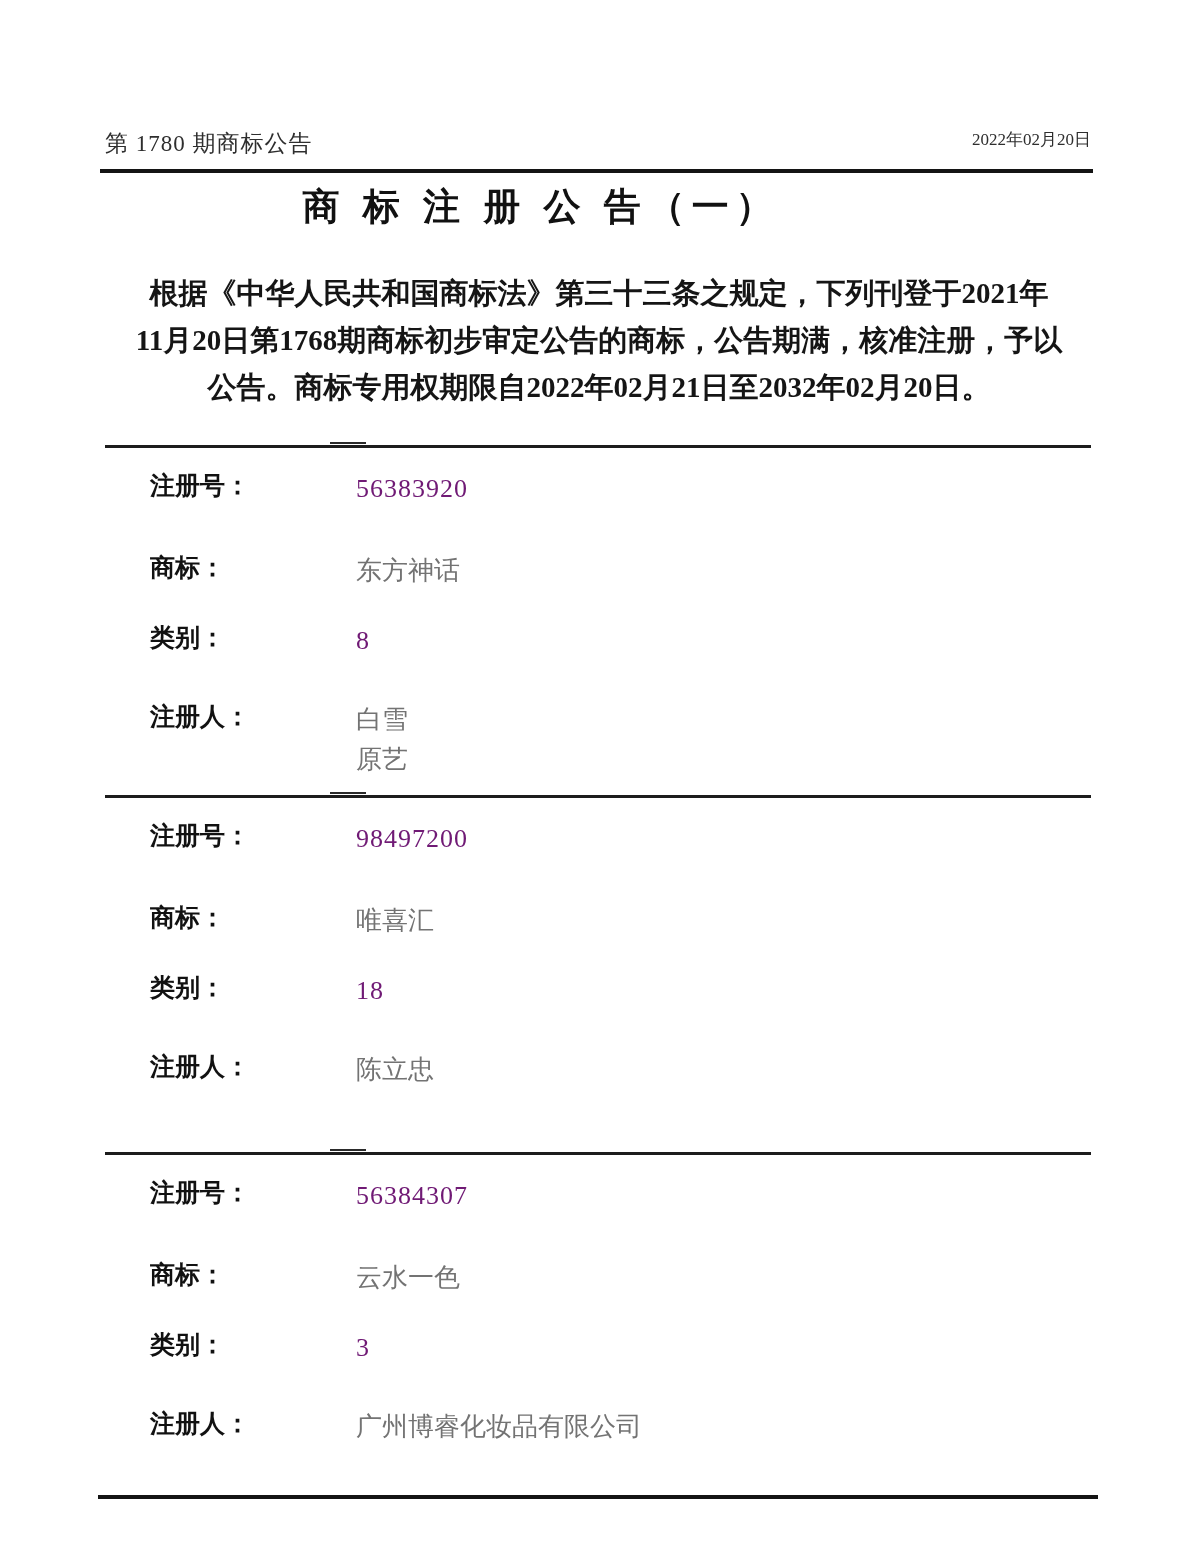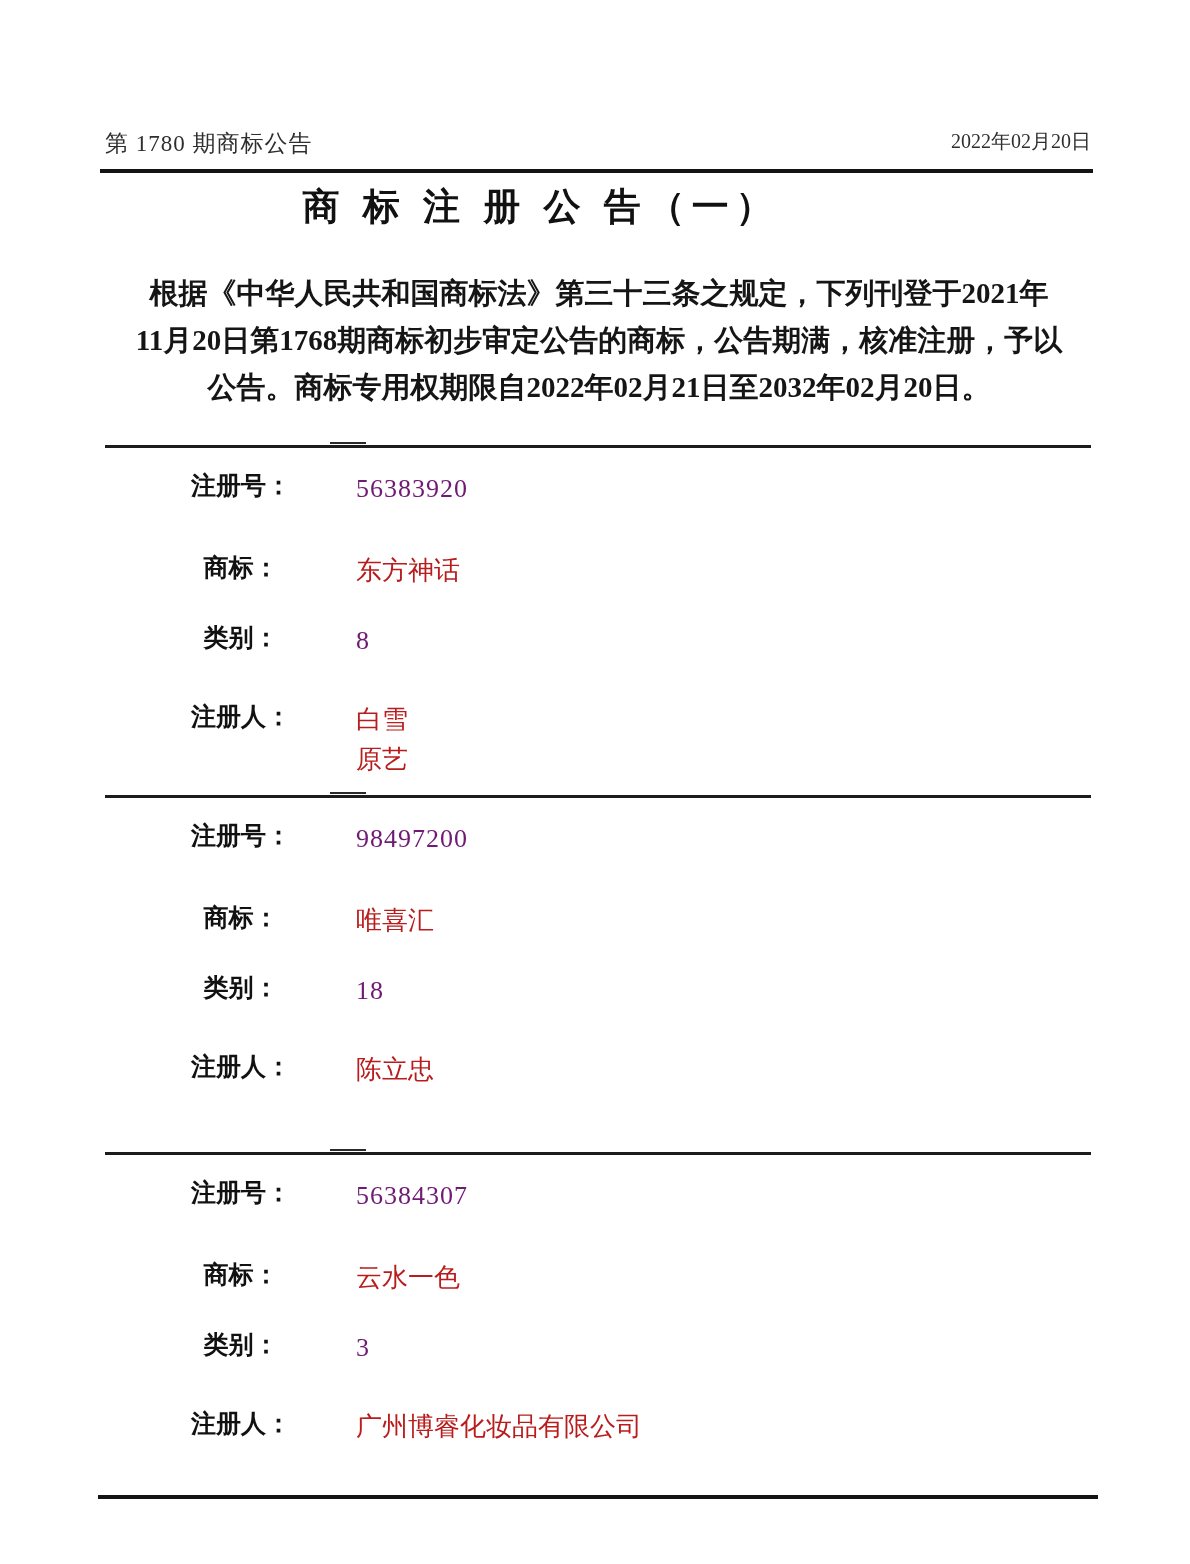--- a/index.html
+++ b/index.html
@@ -25,21 +25,21 @@
     top: 96px;
     font-size: 23px;
     color: #2e2e2e;
     letter-spacing: 1px;
     white-space: nowrap;
   }
   .header-date {
     position: absolute;
     right: 99px;
     top: 96px;
-    font-size: 20px;
+    font-size: 17px;
     color: #2e2e2e;
     white-space: nowrap;
     text-align: center;
   }
   .header-rule {
     position: absolute;
     left: 100px;
     top: 137px;
     width: 993px;
     height: 4px;
@@ -102,31 +102,31 @@
   .row {
     position: absolute;
     left: 0;
     width: 1190px;
     height: 40px;
   }
   .row .label {
     position: absolute;
     left: 150px;
     width: 182px;
-    text-align: center;
+    text-align: left;
     font-size: 25px;
     font-weight: bold;
     color: #111111;
     white-space: nowrap;
   }
   .row .value {
     position: absolute;
     left: 356px;
     font-size: 26px;
-    color: #b91c1c;
+    color: #737373;
     white-space: pre-line;
     line-height: 40px;
   }
   .row .value.num {
     color: #701a75;
     letter-spacing: 1px;
   }
   .row-regno     { top: 24px; }
   .row-trademark { top: 106px; }
   .row-class     { top: 176px; }

